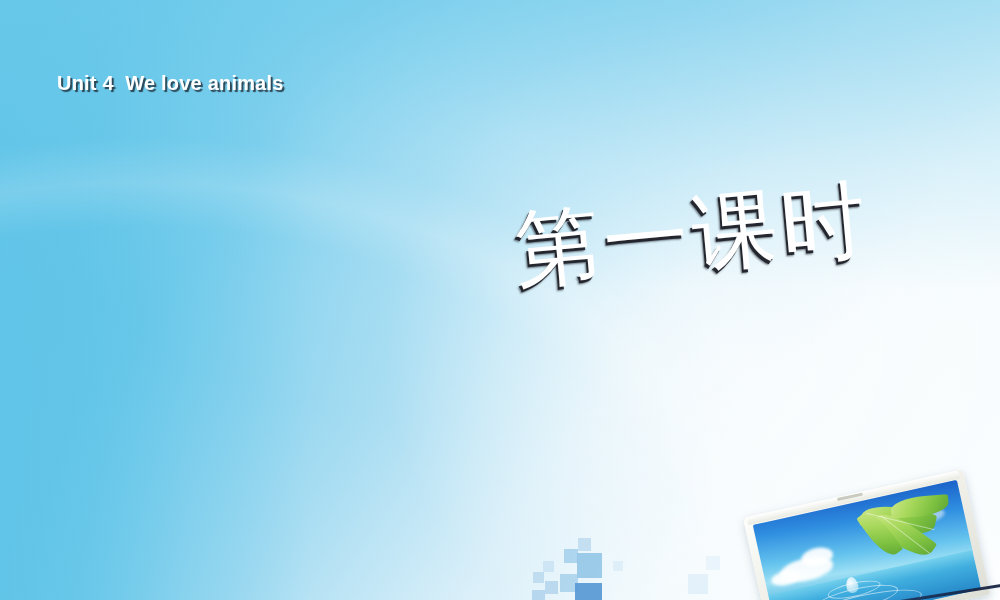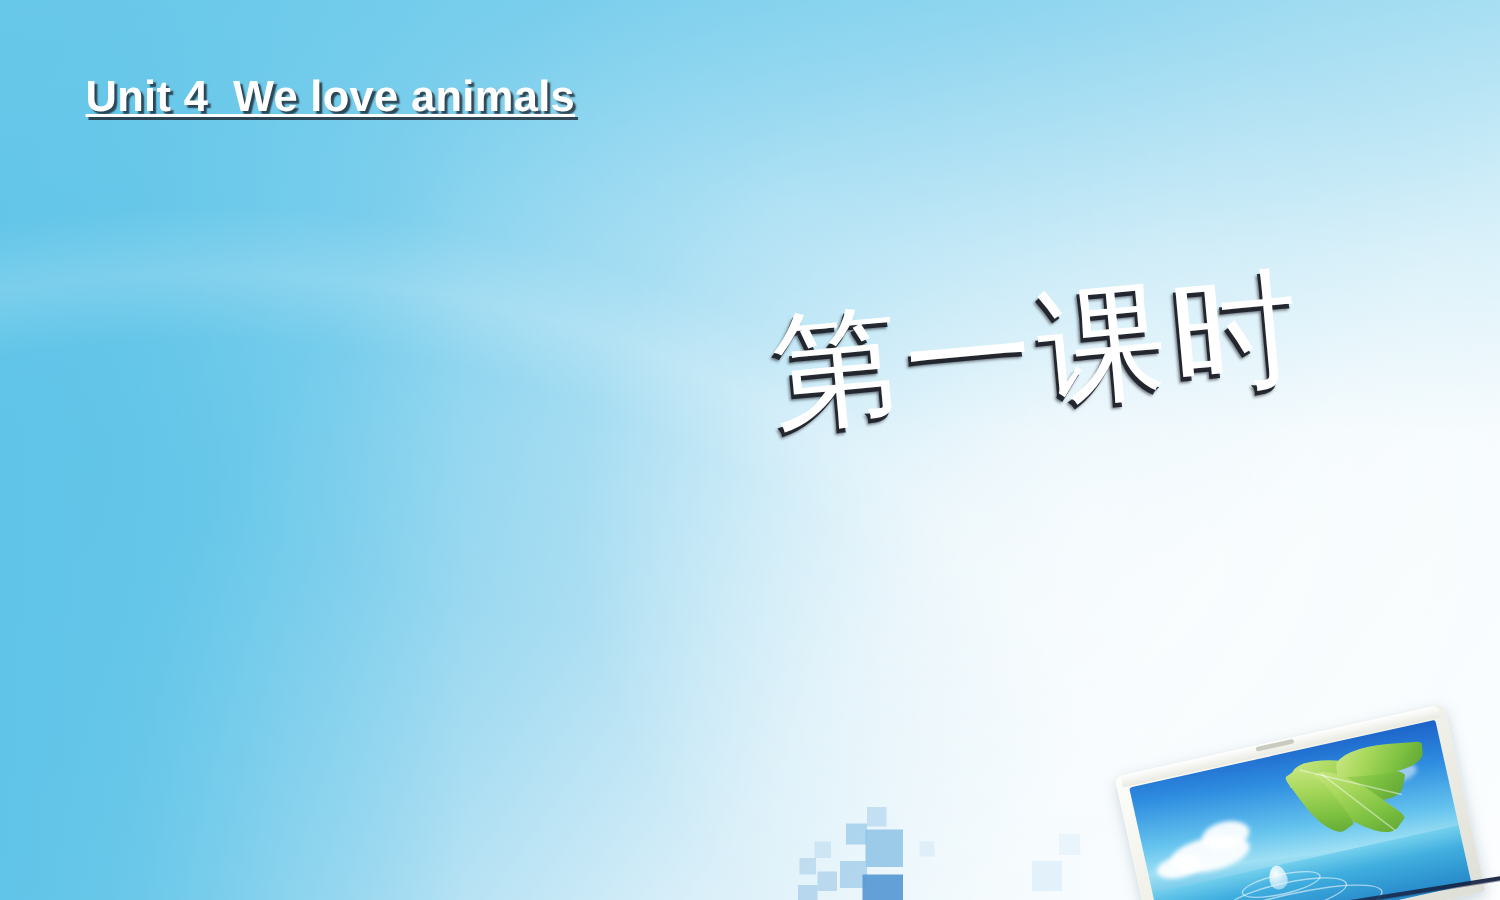--- a/index.html
+++ b/index.html
@@ -64,28 +64,27 @@
     background: radial-gradient(ellipse 900px 640px at 14% 104%,
       rgba(255,255,255,0.00) 62%,
       rgba(255,255,255,0.16) 69%,
       rgba(255,255,255,0.00) 76%);
   }
 
   
   #unit-title {
     position: absolute;
     left: 57px;
-    top: 49px;
-    font-size: 29px;
+    top: 72px;
+    font-size: 20px;
     font-weight: bold;
     color: #ffffff;
     letter-spacing: 0.2px;
     white-space: pre;
     text-shadow: 2px 2px 1px rgba(20,25,35,0.75);
-    text-decoration: underline;
   }
 
   
   #lesson-label {
     position: absolute;
     left: 515px;
     top: 208px;
     font-family: "DejaVu Serif", "Liberation Serif", serif;
     font-size: 85px;
     line-height: 1;

